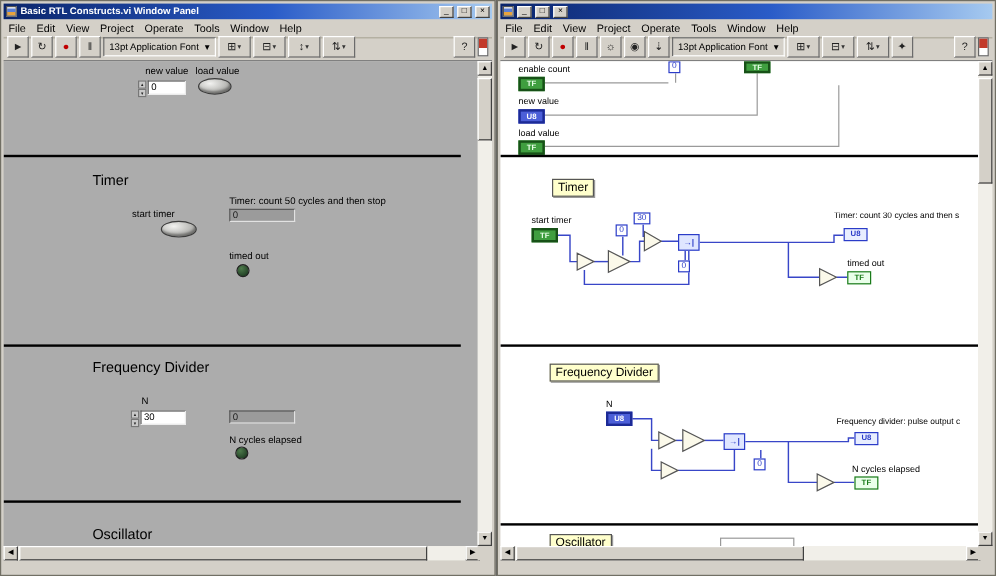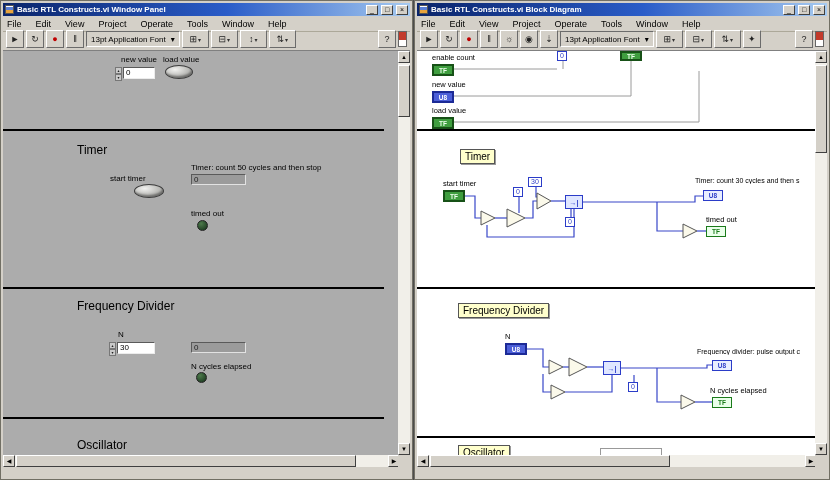--- a/index.html
+++ b/index.html
@@ -9,21 +9,21 @@
   .titlebar { position:absolute; left:2px; top:2px; right:2px; height:13px;
     background:linear-gradient(90deg,#0a246a 0%,#2a5cc8 55%,#a6caf0 100%);
     display:flex; align-items:center; gap:3px; padding:0 2px; }
   .vi-icon { width:9px; height:9px; background:#fff; border:1px solid #555;
     box-shadow: inset 0 -3px 0 #e8a33d, inset 0 -6px 0 #5a7fd6; flex:0 0 auto; }
   .title { flex:1; color:#fff; font-size:8px; font-weight:bold; white-space:nowrap; overflow:hidden; }
   .tb-btn { width:12px; height:10px; background:#d4d0c8; border:1px solid;
     border-color:#fff #404040 #404040 #fff; font-size:7px; line-height:7px;
     text-align:center; color:#000; flex:0 0 auto; }
   .menubar { position:absolute; left:2px; top:15px; right:2px; height:16px;
-    display:flex; gap:14px; align-items:center; font-size:9px; padding-left:4px;
+    display:flex; gap:9px; align-items:center; font-size:9px; padding-left:4px;
     border-bottom:1px solid #aca899; }
   .toolbar { position:absolute; left:2px; top:27px; right:2px; height:23px;
     display:flex; gap:2px; align-items:center; padding:0 3px;
     border-bottom:1px solid #808080; }
   .tool-btn { width:18px; height:18px; background:#d4d0c8; border:1px solid;
     border-color:#fff #6b6b6b #6b6b6b #fff; font-size:9px; display:flex;
     align-items:center; justify-content:center; color:#222; flex:0 0 auto; }
   .tool-btn.drop { width:27px; gap:1px; }
   .tool-btn .dd { font-size:6px; color:#333; }
   .abort-glyph { color:#c00000; }
@@ -196,21 +196,20 @@
     <div class="scroll-btn" style="left:0; top:0;">◀</div>
     <div class="thumb" style="left:13px; top:0; width:340px; height:12px;"></div>
     <div class="scroll-btn" style="right:0; top:0;">▶</div>
   </div>
   <div class="corner" style="right:2px; top:454px;"></div>
 </div>
 
 <div class="window" style="left:414px; top:0; width:416px; height:480px;">
   <div class="titlebar">
     <div class="vi-icon"></div>
-    <div class="title">Basic RTL Constructs.vi Block Diagram</div>
     <div class="tb-btn">_</div>
     <div class="tb-btn">□</div>
     <div class="tb-btn">×</div>
   </div>
   <div class="menubar">
     <span>File</span>
     <span>Edit</span>
     <span>View</span>
     <span>Project</span>
     <span>Operate</span>

